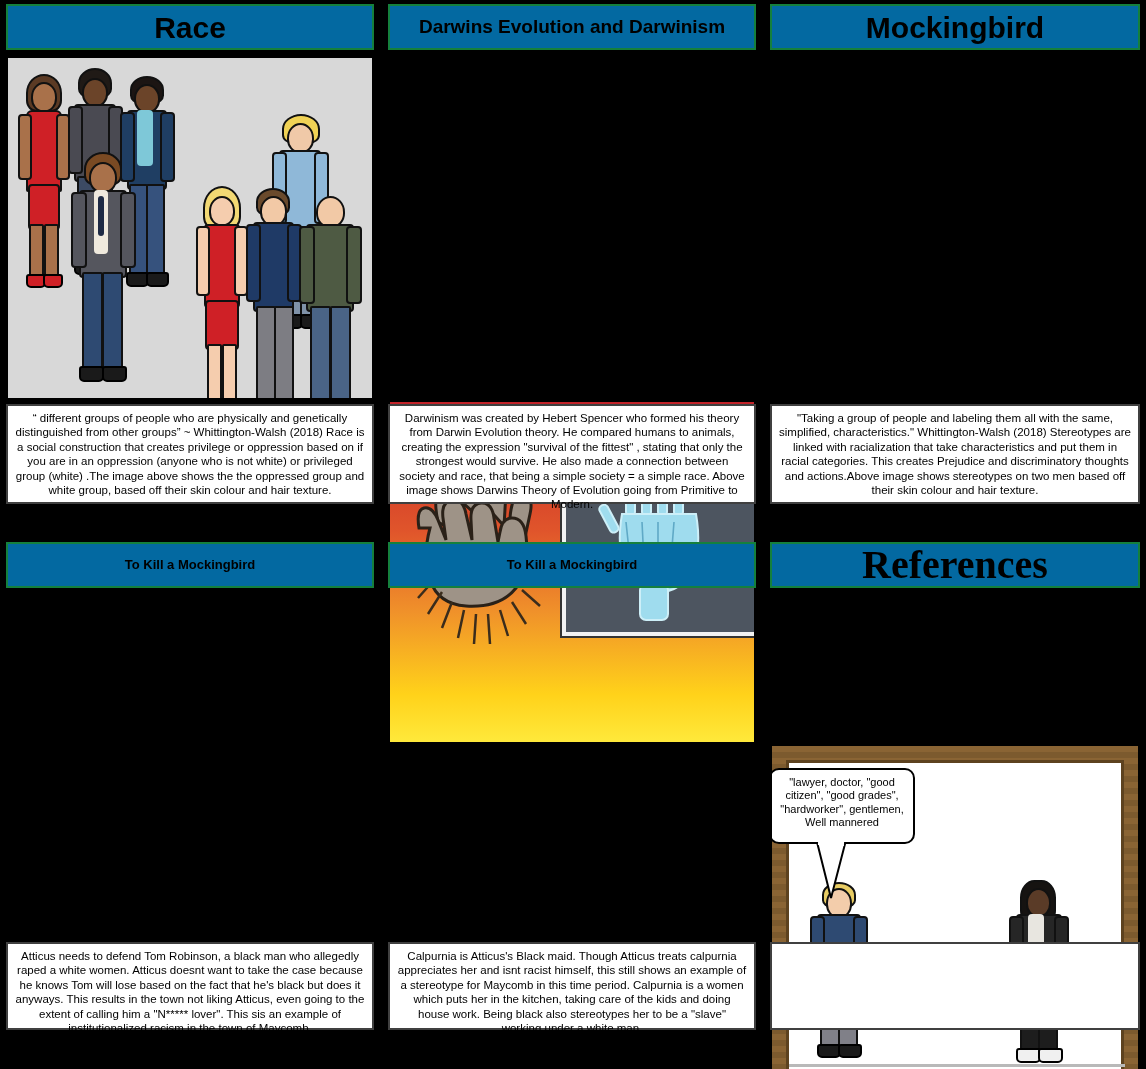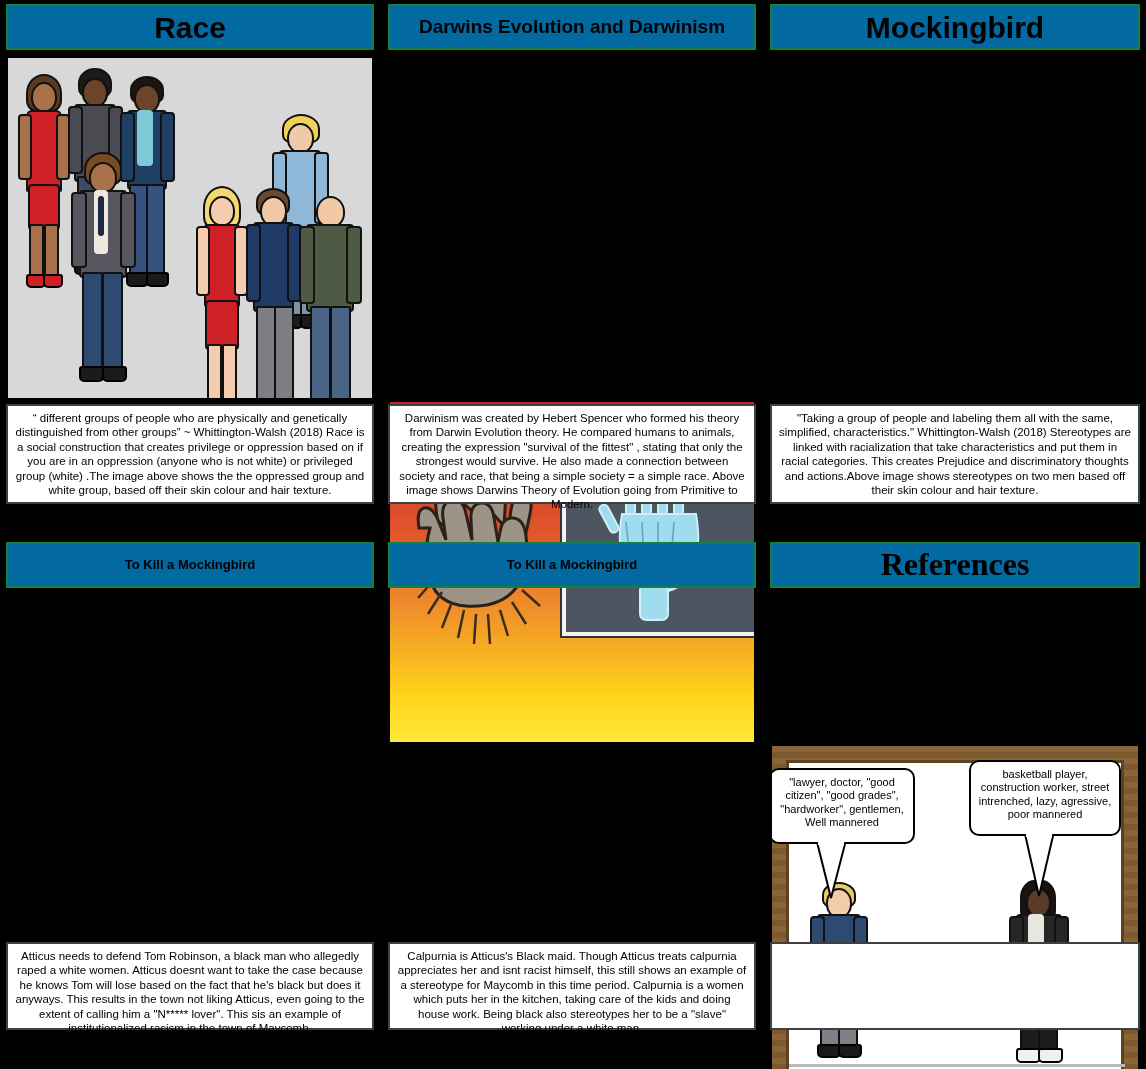--- a/index.html
+++ b/index.html
@@ -4,21 +4,21 @@
 <style>
   html,body{margin:0;padding:0;background:#000;}
   body{width:1146px;height:1069px;font-family:"Liberation Sans",sans-serif;overflow:hidden;}
   .board{position:relative;width:1146px;height:1069px;background:#000;}
   .cell{position:absolute;}
   .title-bar{background:#0369a1;border:2px solid #15803d;box-sizing:border-box;display:flex;align-items:center;justify-content:center;}
   .title-bar .t{font-weight:bold;text-align:center;line-height:1.1;}
   .t-big{font-size:30px;}
   .t-med{font-size:19px;}
   .t-small{font-size:13px;}
-  .t-ref{font-size:32px;font-family:"Liberation Serif",serif;font-weight:normal;}
+  .t-ref{font-size:40px;font-family:"Liberation Serif",serif;font-weight:normal;}
   .art{border:2px solid #000;box-sizing:border-box;overflow:hidden;position:relative;background:#fff;}
   .desc{background:#fff;border:2px solid #404040;box-sizing:border-box;font-size:11.5px;line-height:1.25;text-align:center;padding:5px 7px;color:#000;}
   
   .p1{background:#d8d8d8;}
   .fig{position:absolute;}
   .head{position:absolute;border-radius:50% 50% 45% 45%;border:2px solid #111;}
   .hair{position:absolute;border-radius:50% 50% 30% 30%;border:2px solid #111;}
   .torso{position:absolute;border:2px solid #111;border-radius:4px;}
   .leg{position:absolute;border:2px solid #111;border-radius:2px;}
   .arm{position:absolute;border:2px solid #111;border-radius:4px;}
@@ -213,27 +213,20 @@
       <div class="shoe" style="left:38px;top:168px;width:21px;height:11px;background:#f0f0f0;"></div>
     </div>
 
     <div class="bubble" style="left:-3px;top:22px;width:146px;height:76px;">
       <span>"lawyer, doctor, "good citizen", "good grades", "hardworker", gentlemen, Well mannered</span>
       <svg width="40" height="60" viewBox="0 0 40 60" style="position:absolute;left:44px;top:72px;">
         <path d="M2 0 L30 2 L16 56 Z" fill="#fff" stroke="#000" stroke-width="2"></path>
         <path d="M3 1 L29 2" stroke="#fff" stroke-width="4"></path>
       </svg>
     </div>
-    <div class="bubble" style="left:197px;top:14px;width:152px;height:76px;">
-      <span>basketball player, construction worker, street intrenched, lazy, agressive, poor mannered</span>
-      <svg width="40" height="66" viewBox="0 0 40 66" style="position:absolute;left:50px;top:72px;">
-        <path d="M4 0 L32 2 L18 62 Z" fill="#fff" stroke="#000" stroke-width="2"></path>
-        <path d="M5 1 L31 2" stroke="#fff" stroke-width="4"></path>
-      </svg>
-    </div>
   </div>
   <div class="cell desc" style="left:770px;top:404px;width:370px;height:100px;">"Taking a group of people and labeling them all with the same, simplified, characteristics." Whittington-Walsh (2018) Stereotypes are linked with racialization that take characteristics and put them in racial categories. This creates Prejudice and discriminatory thoughts and actions.Above image shows stereotypes on two men based off their skin colour and hair texture.</div>
 
   <div class="cell title-bar" style="left:6px;top:542px;width:368px;height:46px;">
     <div class="t t-small">To Kill a Mockingbird</div>
   </div>
 
   <div class="cell desc" style="left:6px;top:942px;width:368px;height:88px;">Atticus needs to defend Tom Robinson, a black man who allegedly raped a white women. Atticus doesnt want to take the case because he knows Tom will lose based on the fact that he's black but does it anyways. This results in the town not liking Atticus, even going to the extent of calling him a "N***** lover". This sis an example of institutionalized racism in the town of Maycomb.</div>
 
   <div class="cell title-bar" style="left:388px;top:542px;width:368px;height:46px;">

